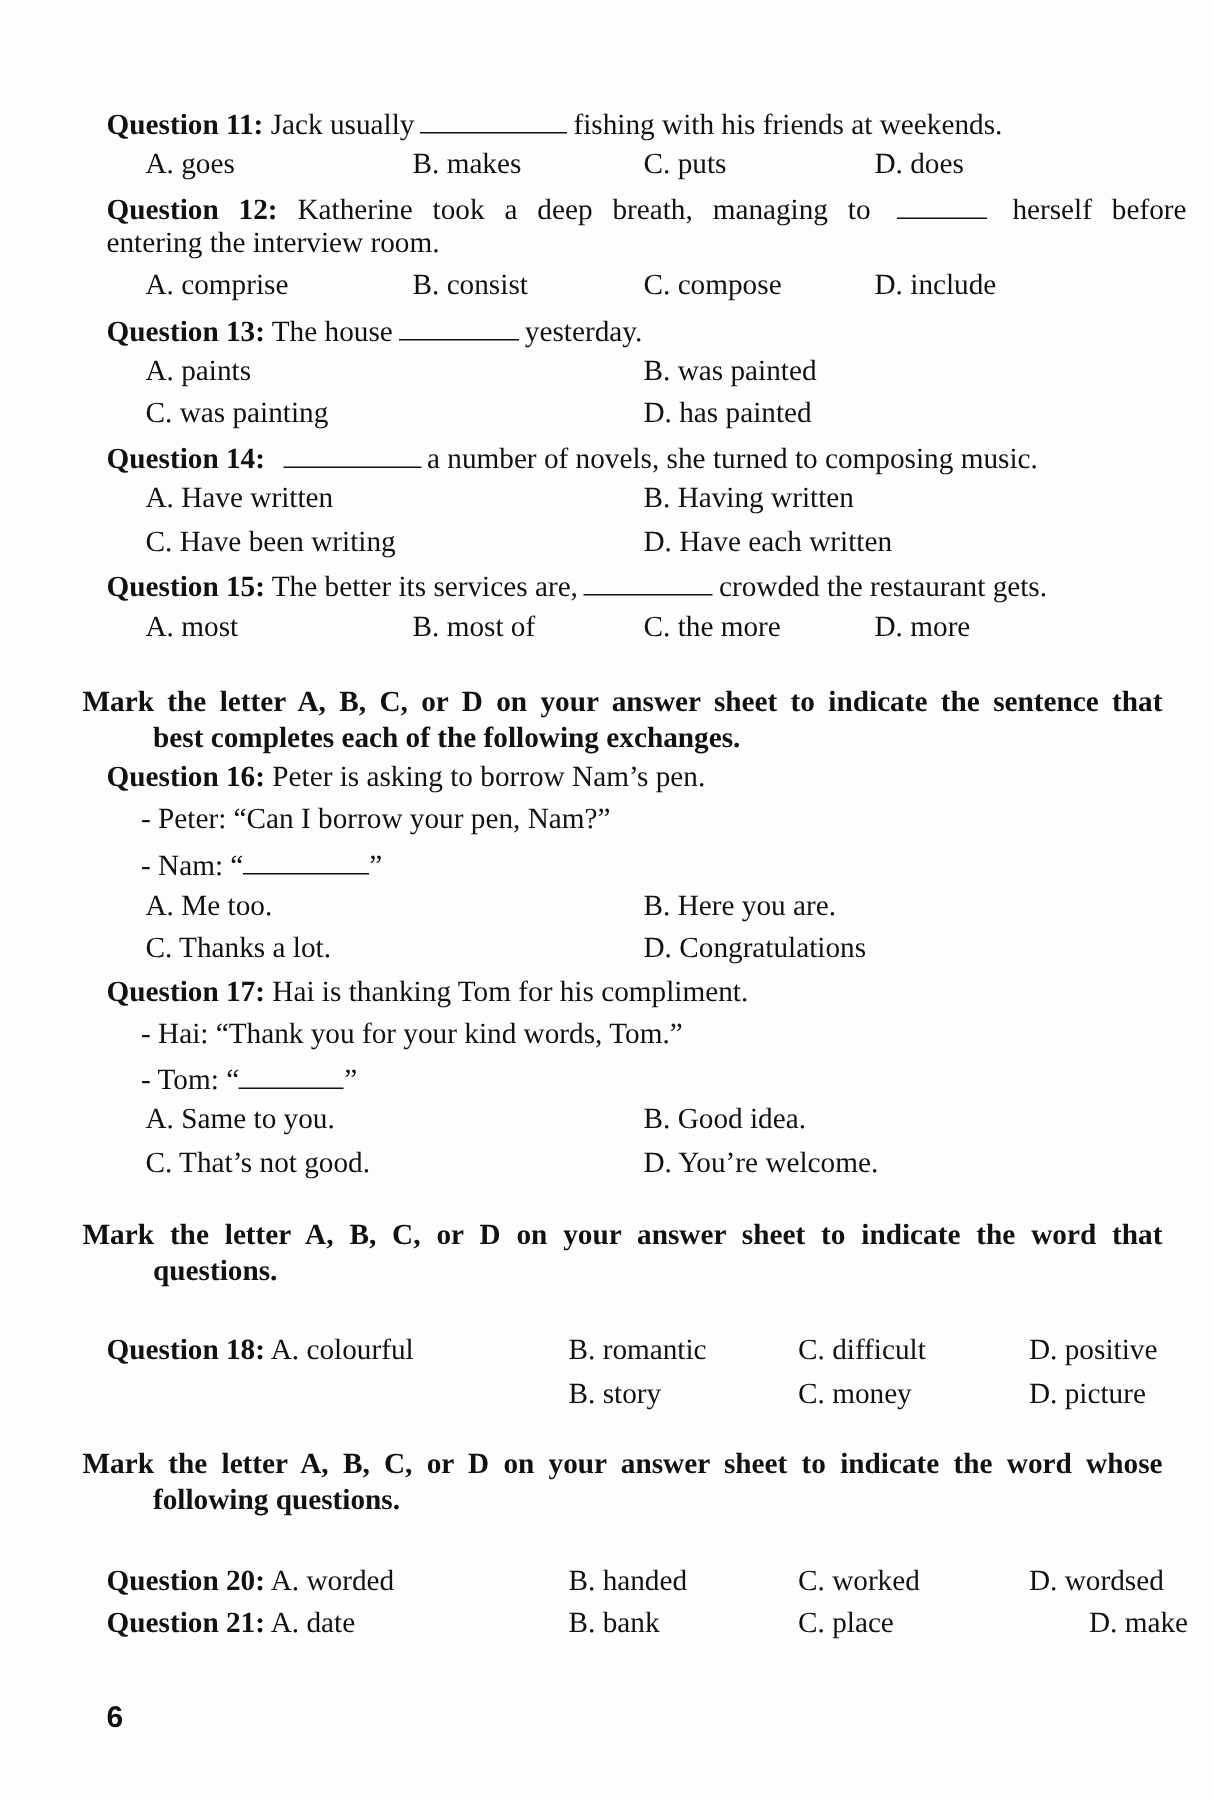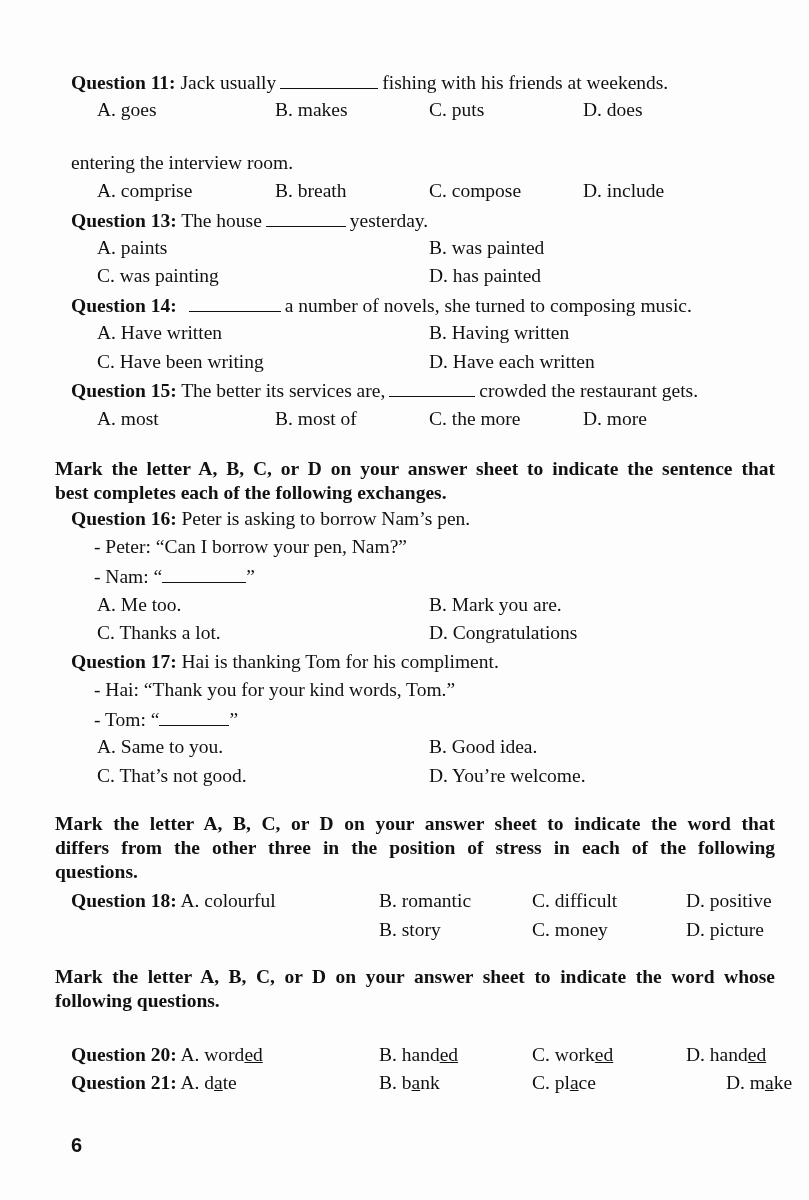--- a/index.html
+++ b/index.html
@@ -9,41 +9,47 @@
     background: #fdfdfd; color: #111;
     font-family: "Liberation Serif", serif; font-size: 19.5px;
   }
   .line { position: absolute; left: 71px; white-space: nowrap; line-height: 24px; }
   .justify { width: 720px; white-space: normal; text-align: justify; text-align-last: justify; }
   .q-label { font-weight: bold; }
   .blank { display: inline-block; border-bottom: 1.3px solid #111; height: 18px; vertical-align: baseline; margin: 0 4px; }
   .opt { position: absolute; white-space: nowrap; line-height: 24px; }
   .instr { position: absolute; left: 55px; width: 720px; font-weight: bold; line-height: 24px; text-align: justify; }
   .instr .ln { display: block; text-align: justify; text-align-last: justify; }
-  .instr .ln.last { text-align-last: left; }
-  .u { text-decoration: underline; }
+  .instr .ln.last { text-align-last: left; margin-left: 47px; }
+  .u { }
   .pagenum { position: absolute; left: 71px; top: 1134px; font-family: "Liberation Sans", sans-serif; font-weight: bold; font-size: 20px; }
 </style>
 </head>
 <body>
 
 <div class="page">
 
   <div class="line" style="top:70px">
     <span class="q-label">Question 11:</span>
     <span>Jack usually</span><span class="blank" style="width:98px"></span><span>fishing with his friends at weekends.</span>
   </div>
   <div class="opt" style="top:98px;left:97px">A. goes</div>
   <div class="opt" style="top:98px;left:275px">B. makes</div>
   <div class="opt" style="top:98px;left:429px">C. puts</div>
   <div class="opt" style="top:98px;left:583px">D. does</div>
 
+  <div class="line justify" style="top:127px">
+    <span class="q-label">Question 12:</span>
+    <span>Katherine took a deep breath, managing to</span>
+    <span class="blank" style="width:60px"></span>
+    <span>herself before</span>
+  </div>
   <div class="line" style="top:151px">entering the interview room.</div>
   <div class="opt" style="top:179px;left:97px">A. comprise</div>
-  <div class="opt" style="top:179px;left:275px">B. breath</div>
+  <div class="opt" style="top:179px;left:275px">B. consist</div>
   <div class="opt" style="top:179px;left:429px">C. compose</div>
   <div class="opt" style="top:179px;left:583px">D. include</div>
 
   <div class="line" style="top:208px">
     <span class="q-label">Question 13:</span>
     <span>The house</span><span class="blank" style="width:80px"></span><span>yesterday.</span>
   </div>
   <div class="opt" style="top:236px;left:97px">A. paints</div>
   <div class="opt" style="top:236px;left:429px">B. was painted</div>
   <div class="opt" style="top:264px;left:97px">C. was painting</div>
@@ -73,40 +79,39 @@
 
   <div class="line" style="top:507px">
     <span class="q-label">Question 16:</span>
     <span>Peter is asking to borrow Nam’s pen.</span>
   </div>
   <div class="opt" style="top:535px;left:94px">- Peter: “Can I borrow your pen, Nam?”</div>
   <div class="opt" style="top:564px;left:94px">
     <span>- Nam: “</span><span class="blank" style="width:84px;margin:0"></span><span>”</span>
   </div>
   <div class="opt" style="top:593px;left:97px">A. Me too.</div>
-  <div class="opt" style="top:593px;left:429px">B. Mark you are.</div>
+  <div class="opt" style="top:593px;left:429px">B. Here you are.</div>
   <div class="opt" style="top:621px;left:97px">C. Thanks a lot.</div>
   <div class="opt" style="top:621px;left:429px">D. Congratulations</div>
 
   <div class="line" style="top:650px">
     <span class="q-label">Question 17:</span>
     <span>Hai is thanking Tom for his compliment.</span>
   </div>
   <div class="opt" style="top:678px;left:94px">- Hai: “Thank you for your kind words, Tom.”</div>
   <div class="opt" style="top:707px;left:94px">
     <span>- Tom: “</span><span class="blank" style="width:70px;margin:0"></span><span>”</span>
   </div>
   <div class="opt" style="top:735px;left:97px">A. Same to you.</div>
   <div class="opt" style="top:735px;left:429px">B. Good idea.</div>
   <div class="opt" style="top:764px;left:97px">C. That’s not good.</div>
   <div class="opt" style="top:764px;left:429px">D. You’re welcome.</div>
 
   <div class="instr" style="top:812px">
     <span class="ln">Mark the letter A, B, C, or D on your answer sheet to indicate the word that</span>
-    <span class="ln">differs from the other three in the position of stress in each of the following</span>
     <span class="ln last">questions.</span>
   </div>
 
   <div class="line" style="top:889px">
     <span class="q-label">Question 18:</span>
     <span>A. colourful</span>
   </div>
   <div class="opt" style="top:889px;left:379px">B. romantic</div>
   <div class="opt" style="top:889px;left:532px">C. difficult</div>
   <div class="opt" style="top:889px;left:686px">D. positive</div>
@@ -119,21 +124,21 @@
     <span class="ln">Mark the letter A, B, C, or D on your answer sheet to indicate the word whose</span>
     <span class="ln last">following questions.</span>
   </div>
 
   <div class="line" style="top:1043px">
     <span class="q-label">Question 20:</span>
     <span><span>A. word</span><span class="u">ed</span><span></span></span>
   </div>
   <div class="opt" style="top:1043px;left:379px"><span>B. hand</span><span class="u">ed</span><span></span></div>
   <div class="opt" style="top:1043px;left:532px"><span>C. work</span><span class="u">ed</span><span></span></div>
-  <div class="opt" style="top:1043px;left:686px"><span>D. hand</span><span class="u">ed</span><span></span></div>
+  <div class="opt" style="top:1043px;left:686px"><span>D. words</span><span class="u">ed</span><span></span></div>
 
   <div class="line" style="top:1071px">
     <span class="q-label">Question 21:</span>
     <span><span>A. d</span><span class="u">a</span><span>te</span></span>
   </div>
   <div class="opt" style="top:1071px;left:379px"><span>B. b</span><span class="u">a</span><span>nk</span></div>
   <div class="opt" style="top:1071px;left:532px"><span>C. pl</span><span class="u">a</span><span>ce</span></div>
   <div class="opt" style="top:1071px;left:726px"><span>D. m</span><span class="u">a</span><span>ke</span></div>
 
   <div class="pagenum">6</div>

